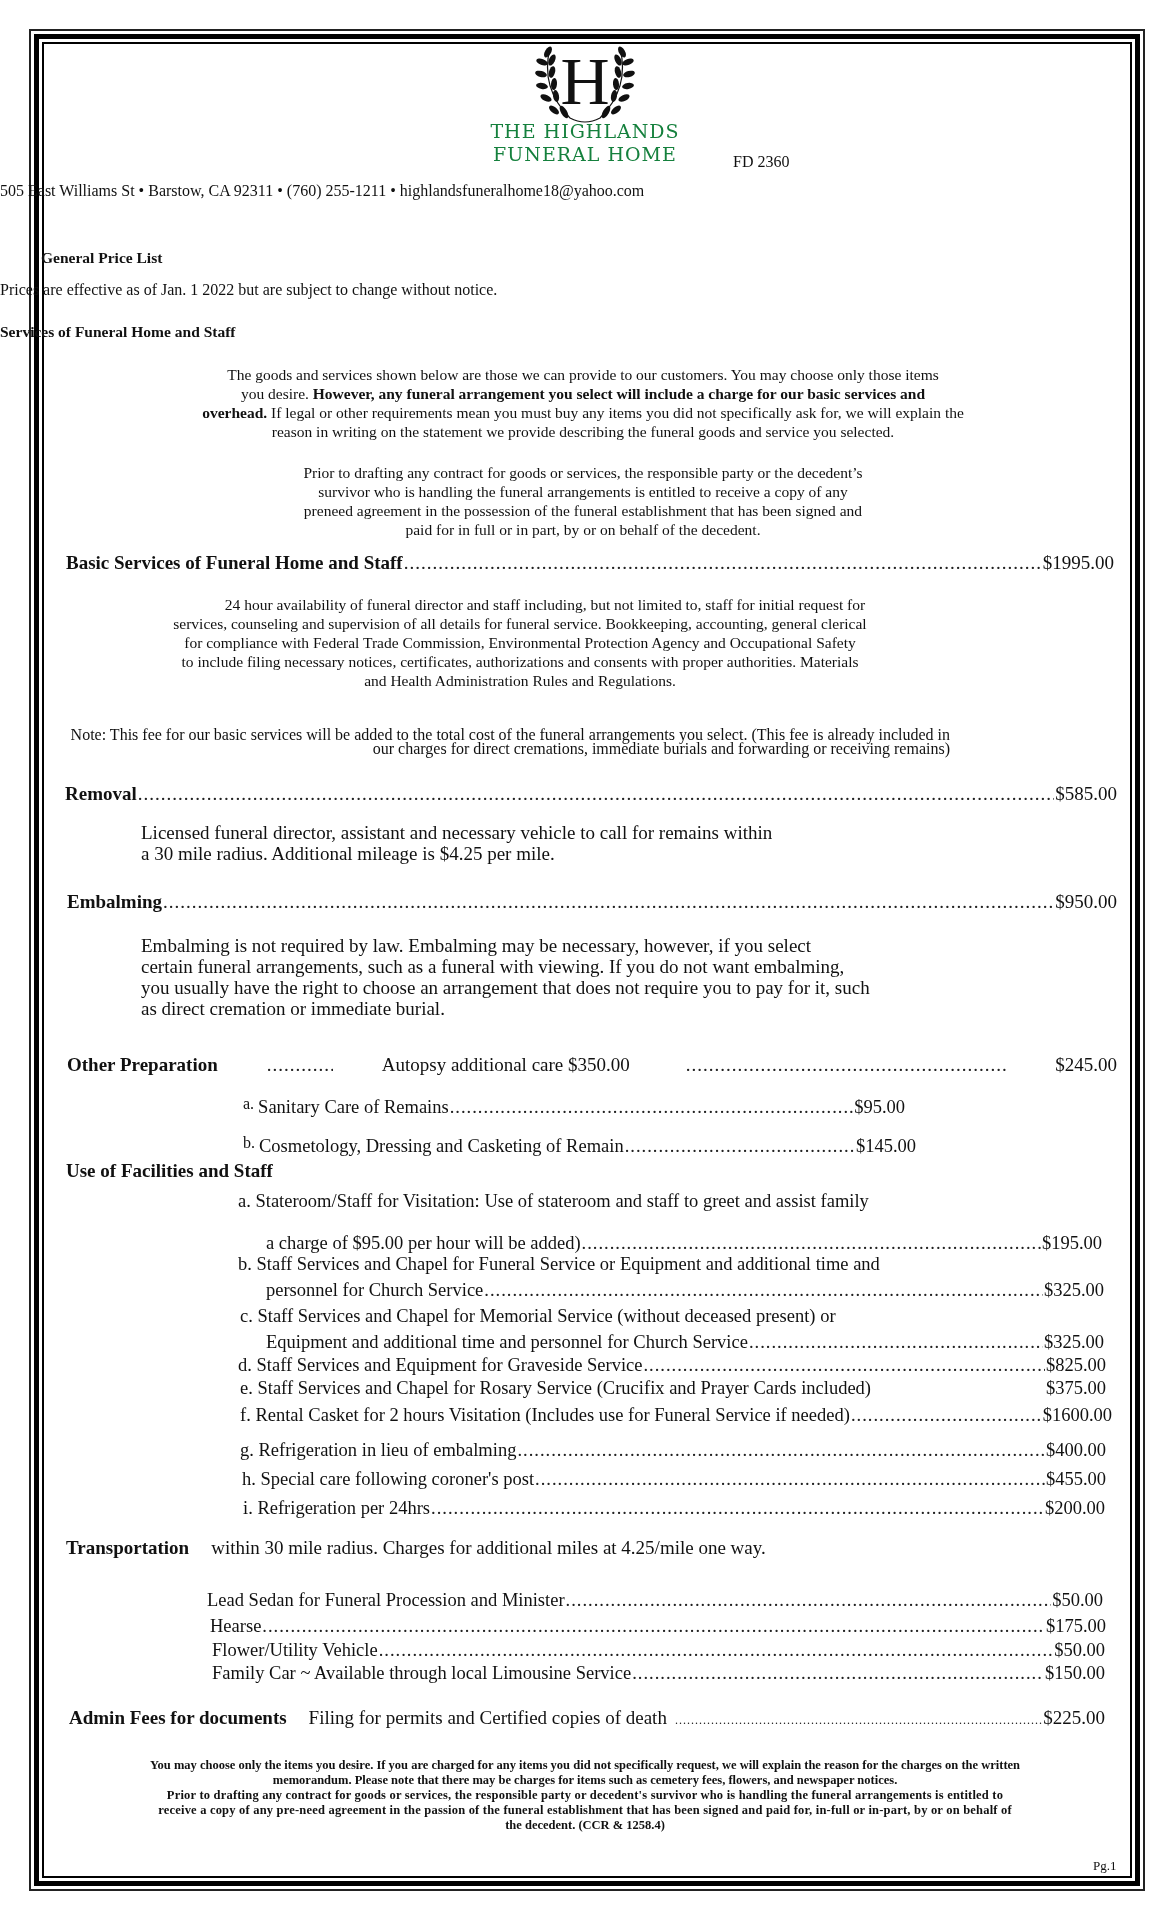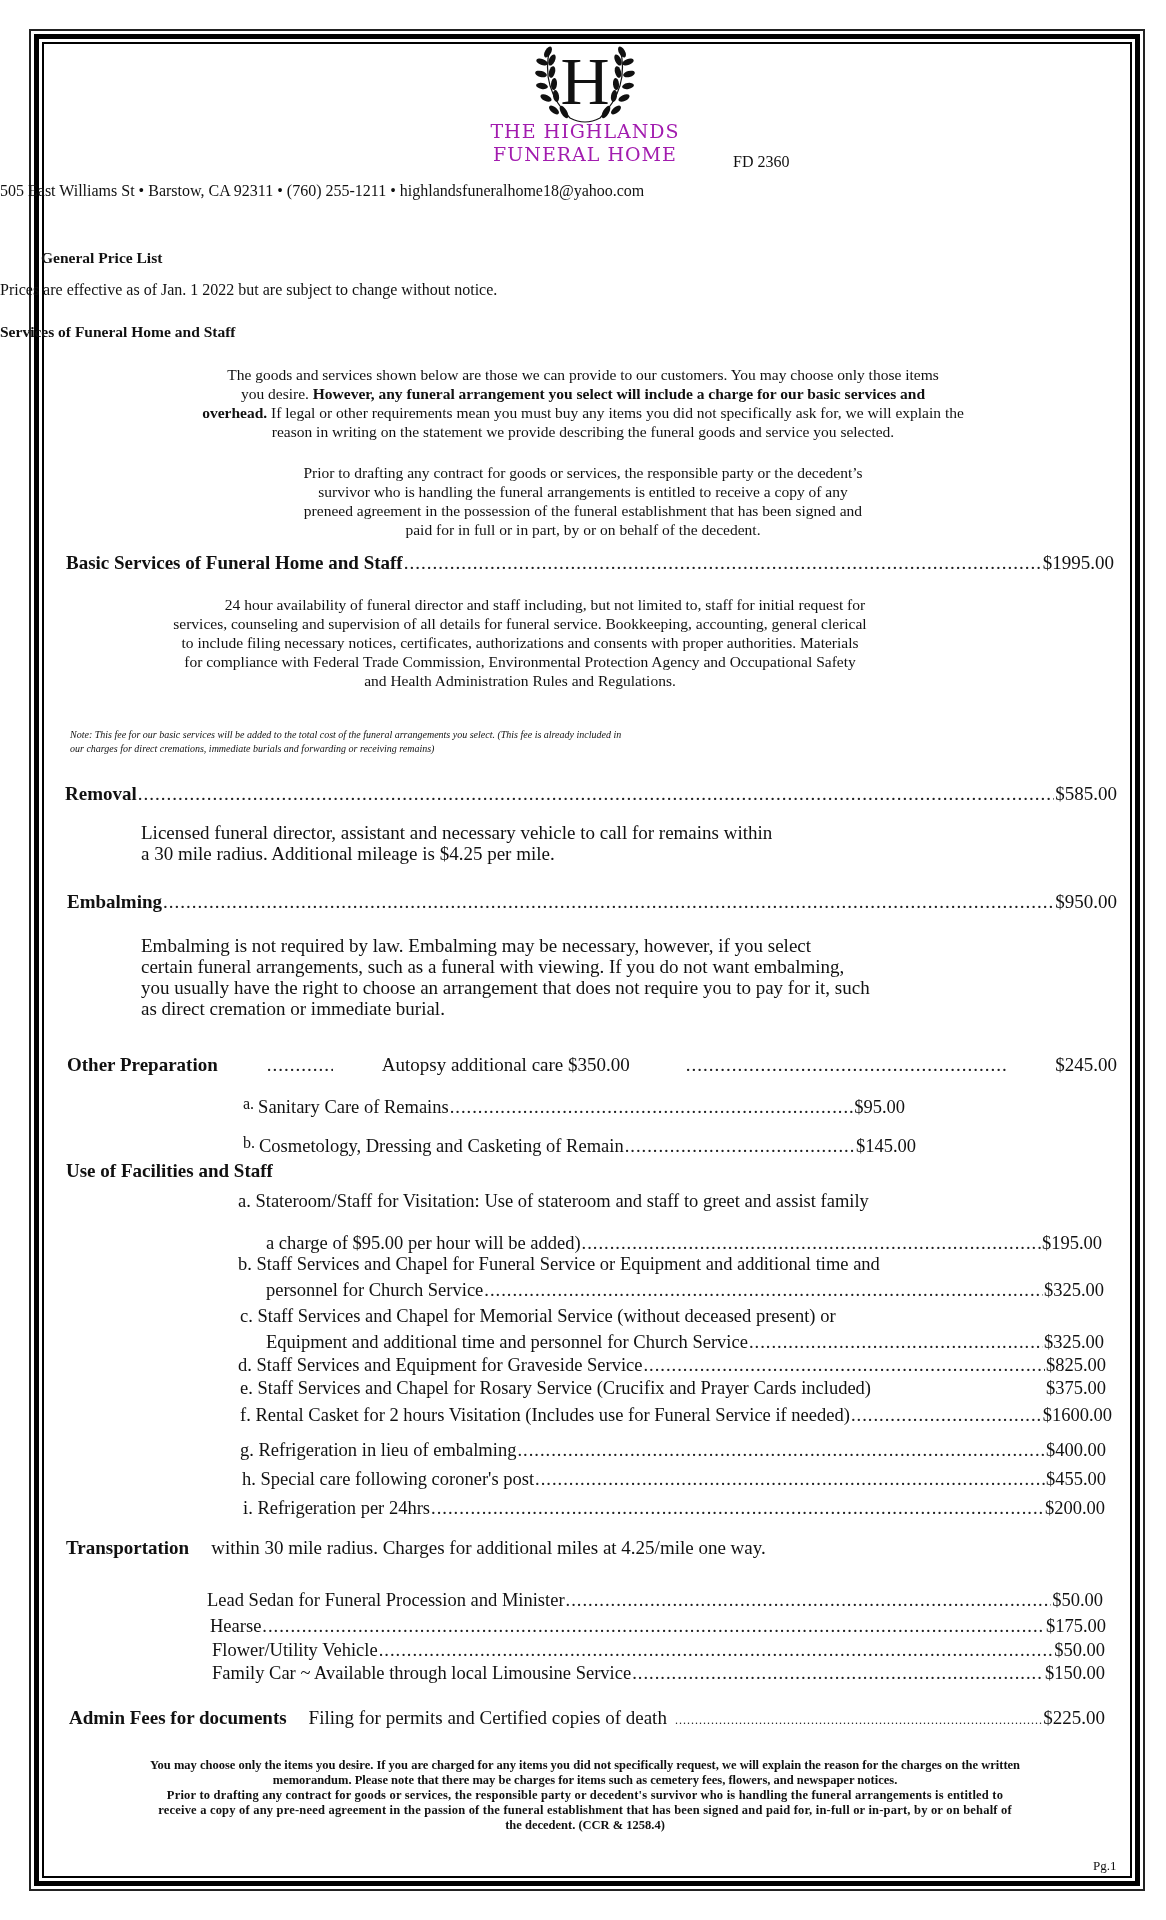--- a/index.html
+++ b/index.html
@@ -8,36 +8,36 @@
   .frame-outer { position: absolute; left: 29px; top: 29px; width: 1116px; height: 1862px;
                  border: 2px solid #222; box-sizing: border-box; }
   .frame-thick { position: absolute; left: 3px; top: 3px; right: 3px; bottom: 3px;
                  border: 5px solid #000; }
   .frame-inner { position: absolute; left: 3px; top: 3px; right: 3px; bottom: 3px;
                  border: 2px solid #000; }
   .abs { position: absolute; white-space: nowrap; text-align: right; }
   .center { position: absolute; left: 0; width: 1166px; text-align: left; }
   .logo { position: absolute; left: 530px; top: 38px; width: 110px; height: 96px; }
   .brand { position: absolute; left: 470px; width: 230px; text-align: center;
-           font-family: "DejaVu Serif", serif; letter-spacing: 1px; font-size: 19px; color: #a21caf; }
+           font-family: "DejaVu Serif", serif; letter-spacing: 1px; font-size: 19px; color: #15803d; }
   .fd { position: absolute; left: 733px; top: 153px; font-size: 16px; }
   .contact { top: 182px; font-size: 16px; }
   .gpl-title { top: 249px; font-size: 15.5px; font-weight: bold; margin-left: 41px; }
   .gpl-sub { top: 281px; font-size: 16px; }
   .svc-title { top: 323px; font-size: 15.5px; font-weight: bold; }
   .para { position: absolute; text-align: center; font-size: 15.5px; line-height: 19px; }
   .row { position: absolute; display: flex; align-items: baseline; white-space: nowrap; }
   .row .lbl { flex: 0 0 auto; }
   .row .dots { flex: 1 1 auto; overflow: hidden; margin: 0 1px; color: #222; }
   .row .dots::before { content: "................................................................................................................................................................................................................................................................................................"; letter-spacing: 1px; }
   .row .price { flex: 0 0 auto; }
   .h-bold { font-weight: bold; font-size: 19px; }
   .body-lg { font-size: 19px; line-height: 21px; }
   .item { font-size: 18.5px; }
-  .note { position: absolute; text-align: left; font-style: italic; font-size: 10px; line-height: 14px; }
+  .note { position: absolute; text-align: right; font-size: 16px; line-height: 14px; }
   .desc { position: absolute; font-size: 19px; line-height: 21px; }
   .footer { position: absolute; left: 60px; width: 1050px; text-align: center; font-size: 12.5px; line-height: 15px; font-weight: bold; }
   .pg { position: absolute; left: 1093px; top: 1858px; font-size: 13px; }
 </style>
 </head>
 <body>
 
 <div class="frame-outer">
   <div class="frame-thick">
     <div class="frame-inner"></div>
@@ -99,22 +99,22 @@
 </div>
 
 <div class="row" style="left:66px; width:1048px; top:552px;">
   <span class="lbl h-bold">Basic Services of Funeral Home and Staff</span>
   <span class="dots body-lg"></span>
   <span class="price body-lg">$1995.00</span>
 </div>
 <div class="para" style="left:80px; width:880px; top:595px;">
   <div style="padding-left:50px;">24 hour availability of funeral director and staff including, but not limited to, staff for initial request for</div>
   <div>services, counseling and supervision of all details for funeral service. Bookkeeping, accounting, general clerical</div>
+  <div>for compliance with Federal Trade Commission, Environmental Protection Agency and Occupational Safety</div>
   <div>to include filing necessary notices, certificates, authorizations and consents with proper authorities. Materials</div>
-  <div>for compliance with Federal Trade Commission, Environmental Protection Agency and Occupational Safety</div>
   <div>and Health Administration Rules and Regulations.</div>
 </div>
 <div class="note" style="left:70px; width:880px; top:728px;">
   <div>Note: This fee for our basic services will be added to the total cost of the funeral arrangements  you select. (This fee is already included in</div>
   <div>our charges for direct cremations, immediate burials and forwarding or receiving remains)</div>
 </div>
 
 <div class="row" style="left:65px; width:1052px; top:783px;">
   <span class="lbl h-bold">Removal</span>
   <span class="dots body-lg"></span>

